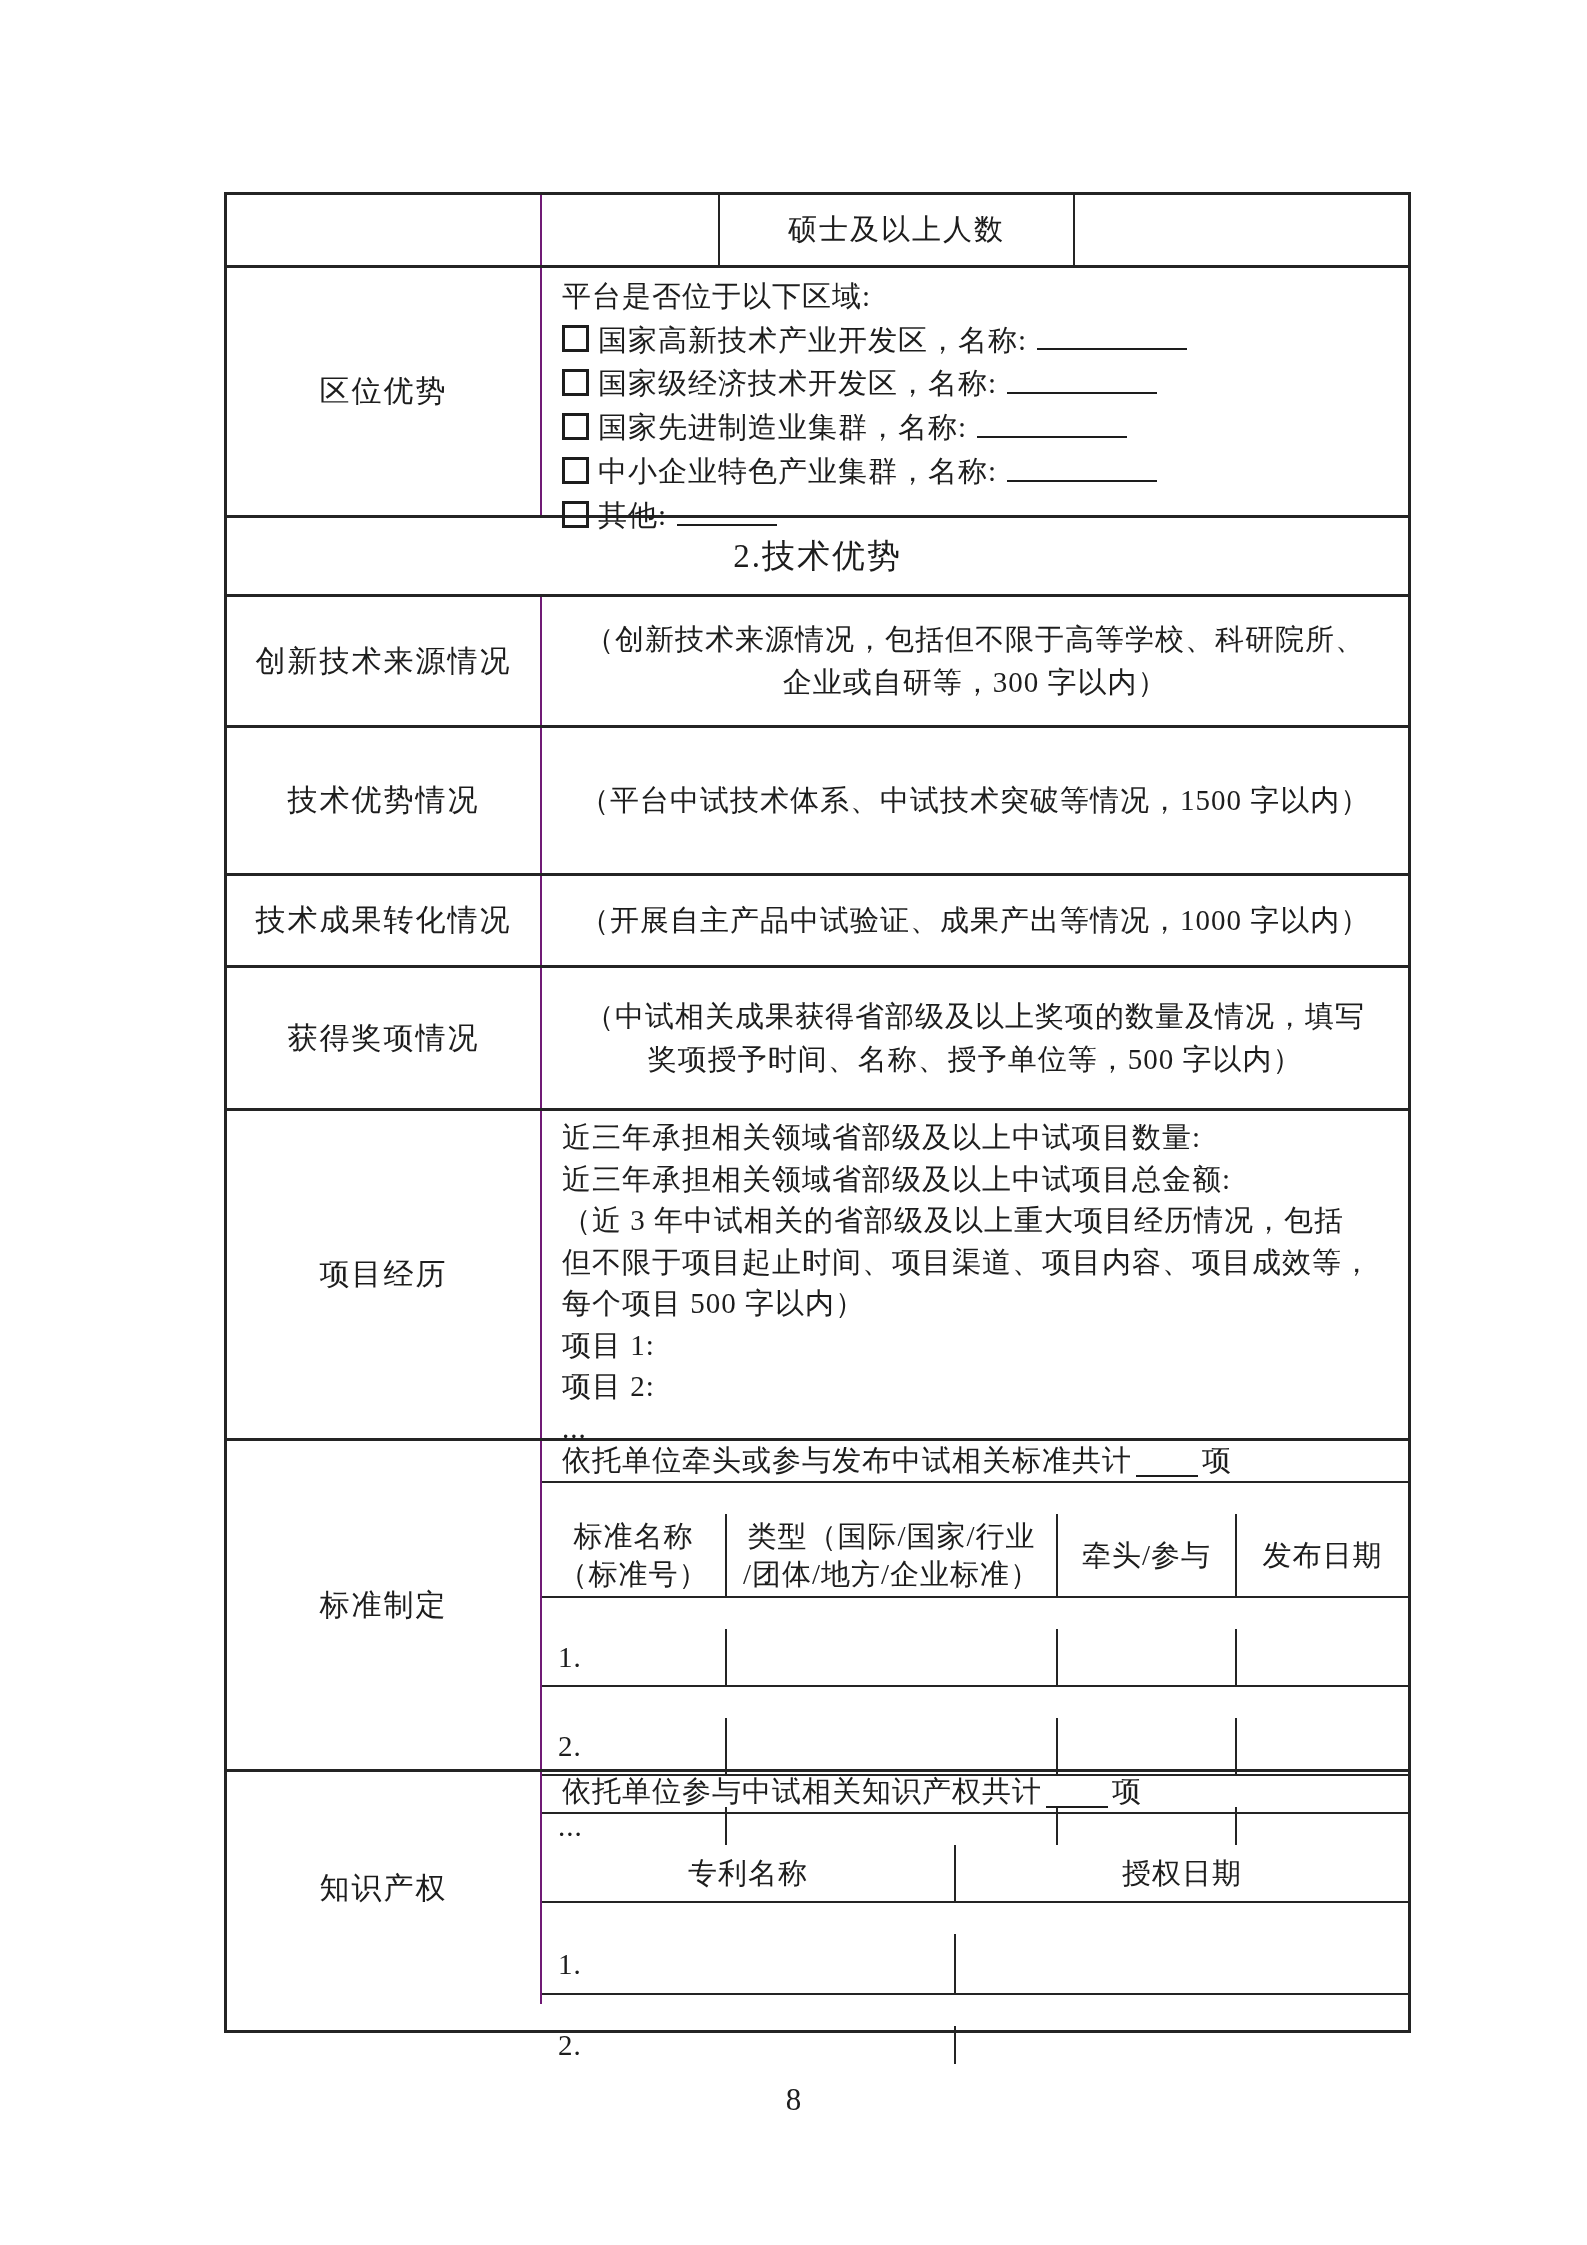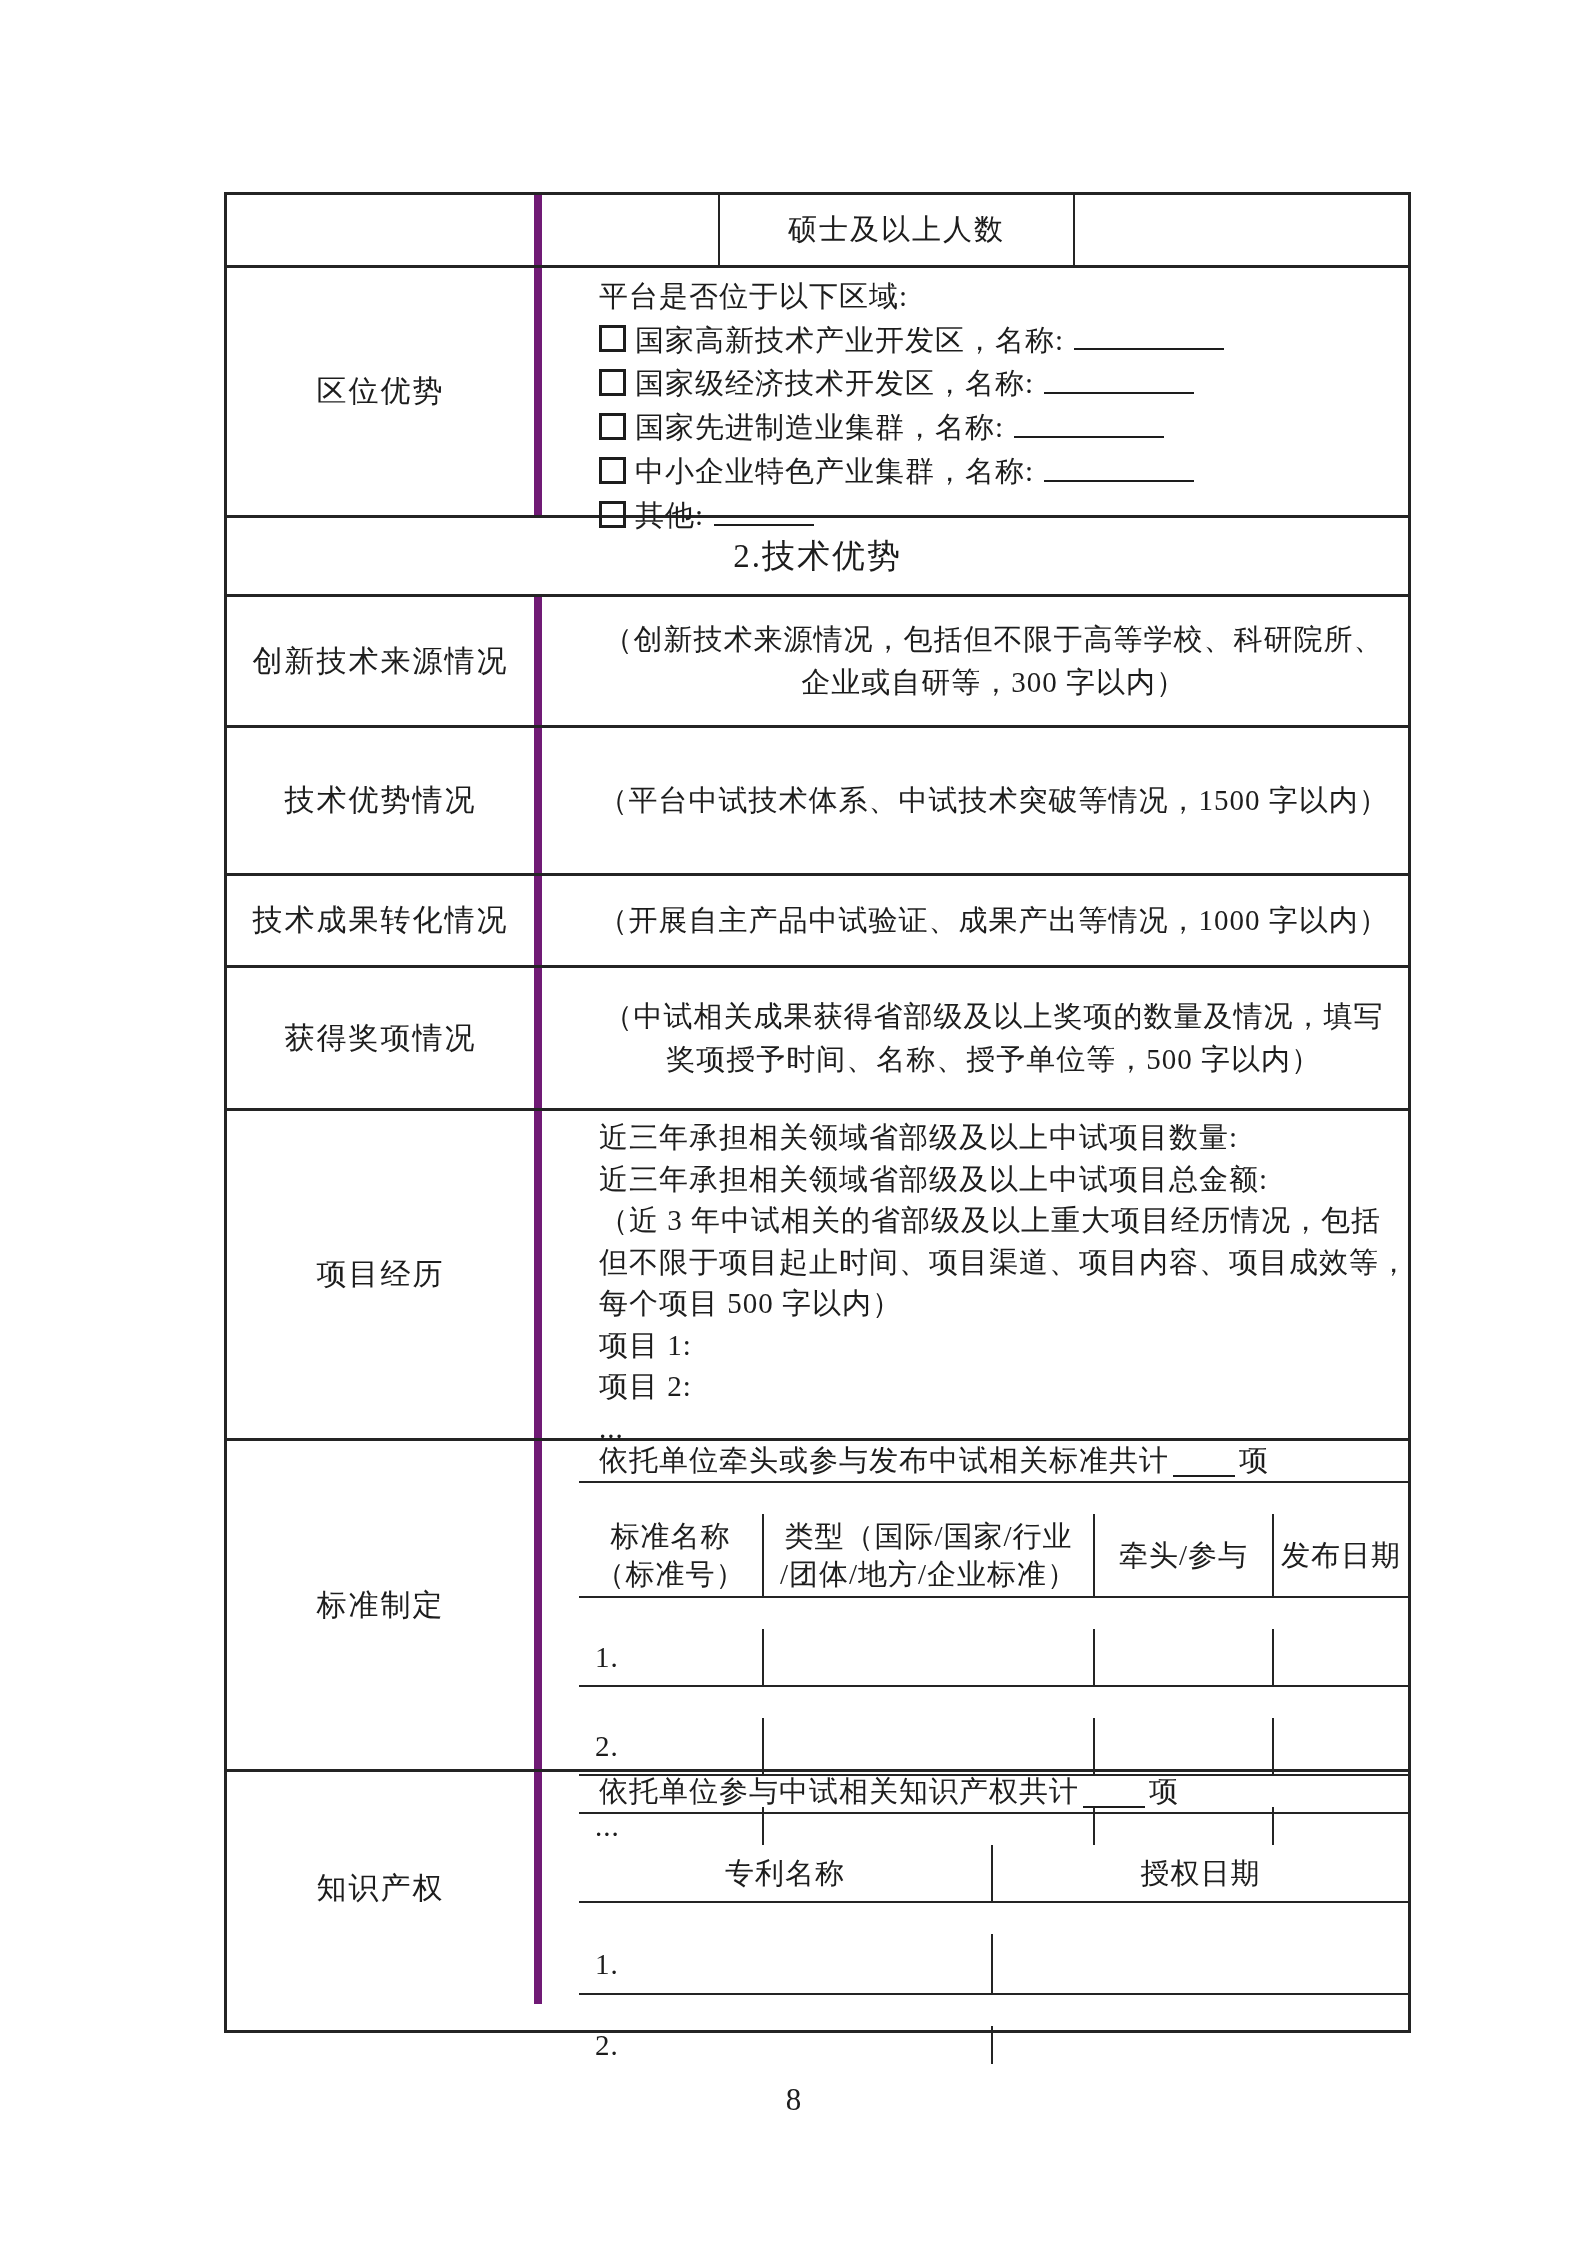--- a/index.html
+++ b/index.html
@@ -5,23 +5,23 @@
   html,body{margin:0;padding:0;background:#888;}
   .page{position:relative;width:1587px;height:2245px;background:#ffffff;margin:0 auto;
         font-family:"Liberation Serif","DejaVu Serif",serif;color:#1d1d1d;overflow:hidden;}
   .doc-table{position:absolute;left:224px;top:192px;width:1187px;height:1841px;
              border:3px solid #242424;display:flex;flex-direction:column;box-sizing:border-box;}
   .trow{display:flex;border-bottom:3px solid #242424;box-sizing:border-box;flex-shrink:0;}
   .trow.last{border-bottom:none;}
   .r1{height:73px}.r2{height:250px}.r3{height:79px}.r4{height:131px}.r5{height:148px}
   .r6{height:92px}.r7{height:143px}.r8{height:330px}.r9{height:331px}.r10{height:232px}
   .cell{box-sizing:border-box;}
-  .label-col{flex:0 0 315px;border-right:8px solid #701a75;display:flex;align-items:center;
+  .label-col{flex:0 0 315px;border-right:2px solid #701a75;display:flex;align-items:center;
              justify-content:center;font-size:30px;letter-spacing:2px;}
-  .content-col{flex:1;min-width:0;padding-left:37px;}
+  .content-col{flex:1;min-width:0;}
   .vline{border-right:2px solid #242424;}
   .sub178{flex:0 0 178px}.sub355{flex:0 0 355px;display:flex;align-items:center;justify-content:center;
           font-size:29px;letter-spacing:2px;}
   .subrest{flex:1}
   .section-head{width:100%;display:flex;align-items:center;justify-content:center;
                 font-size:33px;letter-spacing:2px;}
   .centered-block{display:flex;flex-direction:column;align-items:center;justify-content:center;
                   height:100%;font-size:29px;line-height:43px;letter-spacing:1px;}
   .left-block{padding:8px 14px 0 20px;font-size:29px;line-height:41.5px;letter-spacing:1px;}
   .left-block div{white-space:nowrap;}

